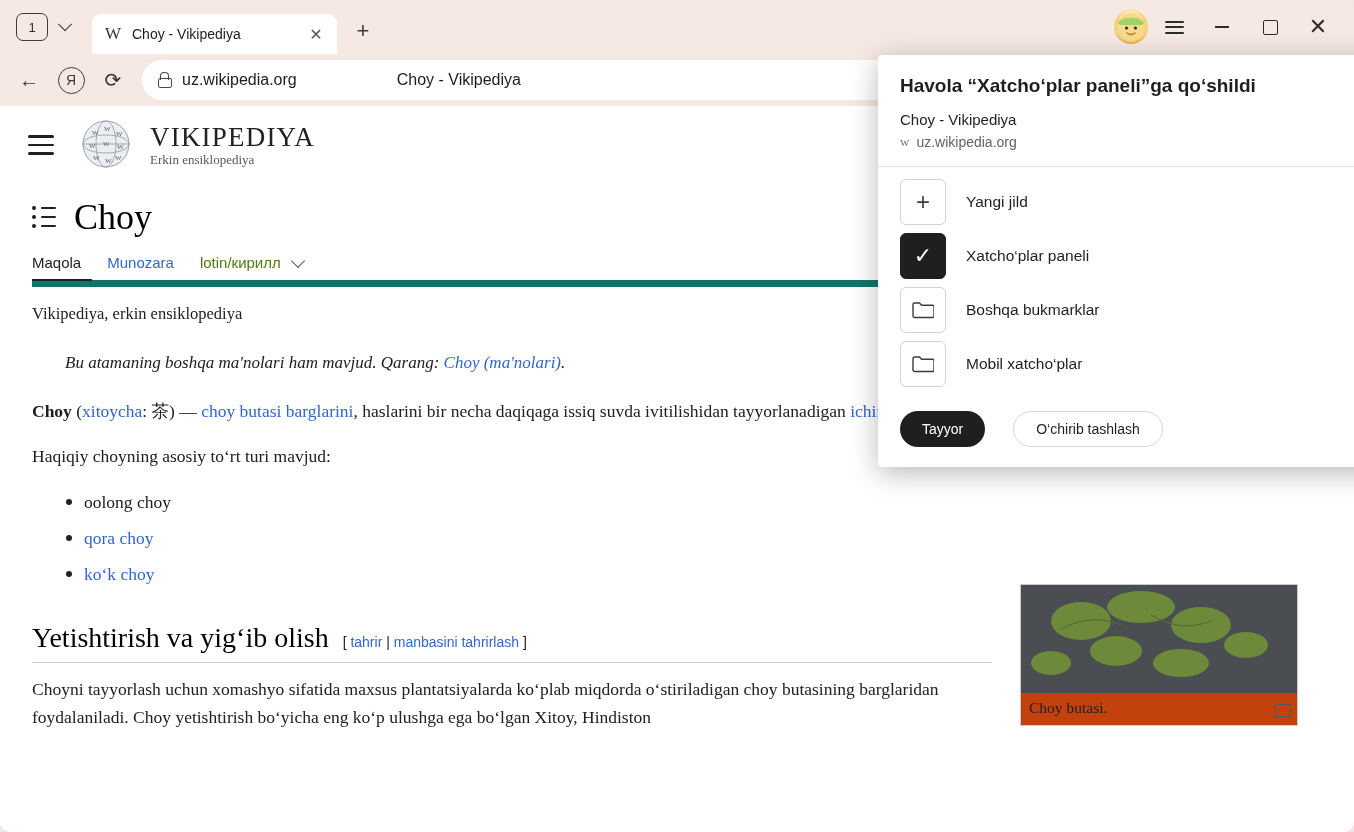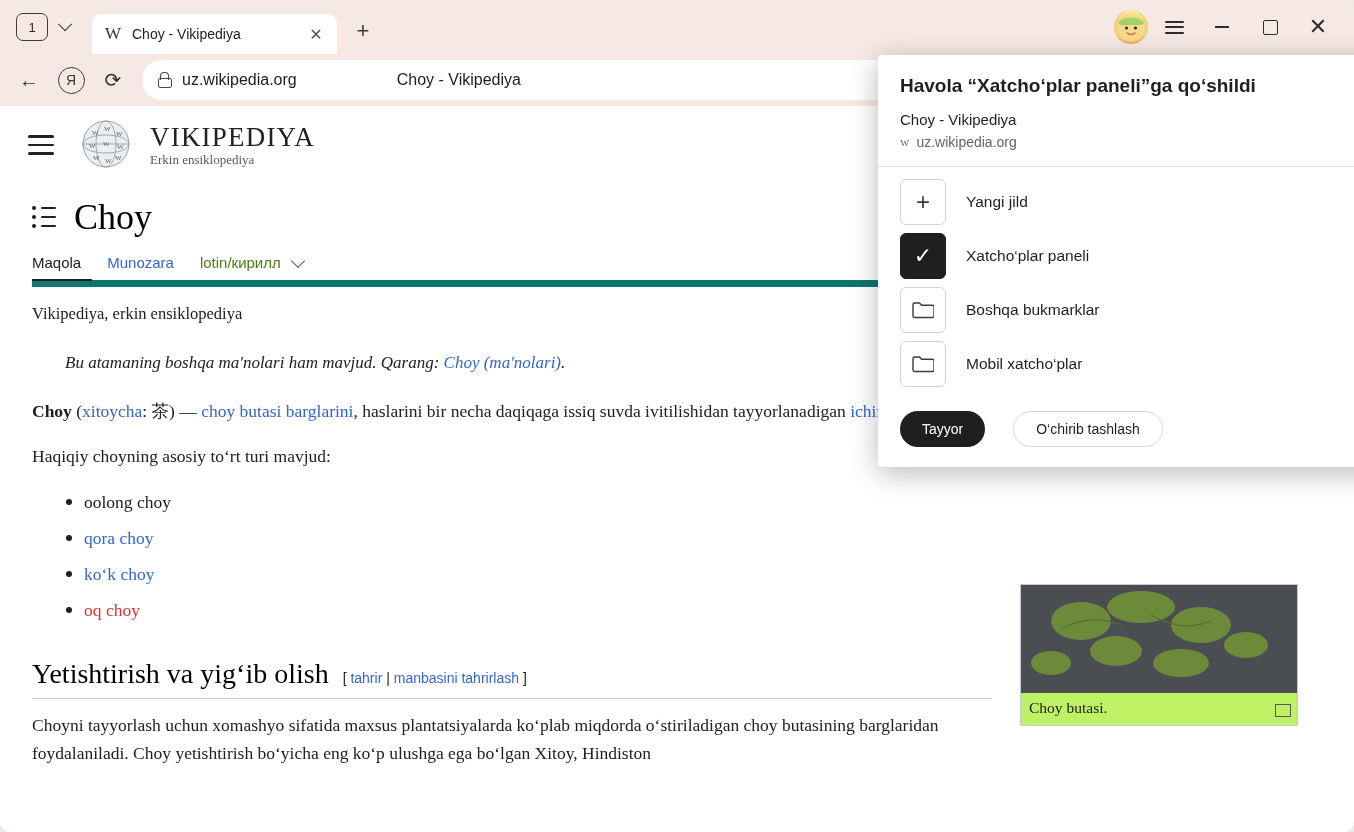--- a/index.html
+++ b/index.html
@@ -378,21 +378,21 @@
     color: #3366cc;
     font-family: "Liberation Sans", sans-serif;
   }
   h2.section .editlinks .brk { color: #202122; }
 
   
   .thumb {
     position: absolute;
     width: 278px;
     border: 1px solid #c8ccd1;
-    background: #bef264;
+    background: #c2410c;
     box-sizing: border-box;
   }
   .thumb .img { height: 108px; display:block; }
   .thumb .cap {
     font-family: "Liberation Serif", serif;
     font-size: 15.5px;
     color: #202122;
     padding: 6px 8px 8px 8px;
     position: relative;
   }
@@ -666,21 +666,20 @@
       <p class="lead">
         <b>Choy</b><span> (</span><a class="l" href="#">xitoycha</a><span>: 茶) — </span><a class="l" href="#">choy butasi barglarini</a><span>, haslarini bir necha daqiqaga issiq suvda ivitilishidan tayyorlanadigan </span><a class="l" href="#">ichimlik</a><span>.</span>
       </p>
 
       <p>Haqiqiy choyning asosiy to‘rt turi mavjud:</p>
 
       <ul class="list">
         <li><span>oolong choy</span></li>
         <li><a class="l" href="#">qora choy</a></li>
         <li><a class="l" href="#">ko‘k choy</a></li>
-        <li><a class="r" href="#">oq choy</a></li>
       </ul>
     </div>
 
     <h2 class="section">
       <span>Yetishtirish va yig‘ib olish</span>
       <span class="editlinks"><span class="brk">[ </span><a class="l" href="#">tahrir</a><span class="brk"> | </span><a class="l" href="#">manbasini tahrirlash</a><span class="brk"> ]</span></span>
     </h2>
 
     <div class="body-text" style="margin-top:12px; width:1000px;">
       <p style="margin:0">Choyni tayyorlash uchun xomashyo sifatida maxsus plantatsiyalarda ko‘plab miqdorda o‘stiriladigan choy butasining barglaridan foydalaniladi. Choy yetishtirish bo‘yicha eng ko‘p ulushga ega bo‘lgan Xitoy, Hindiston</p>

